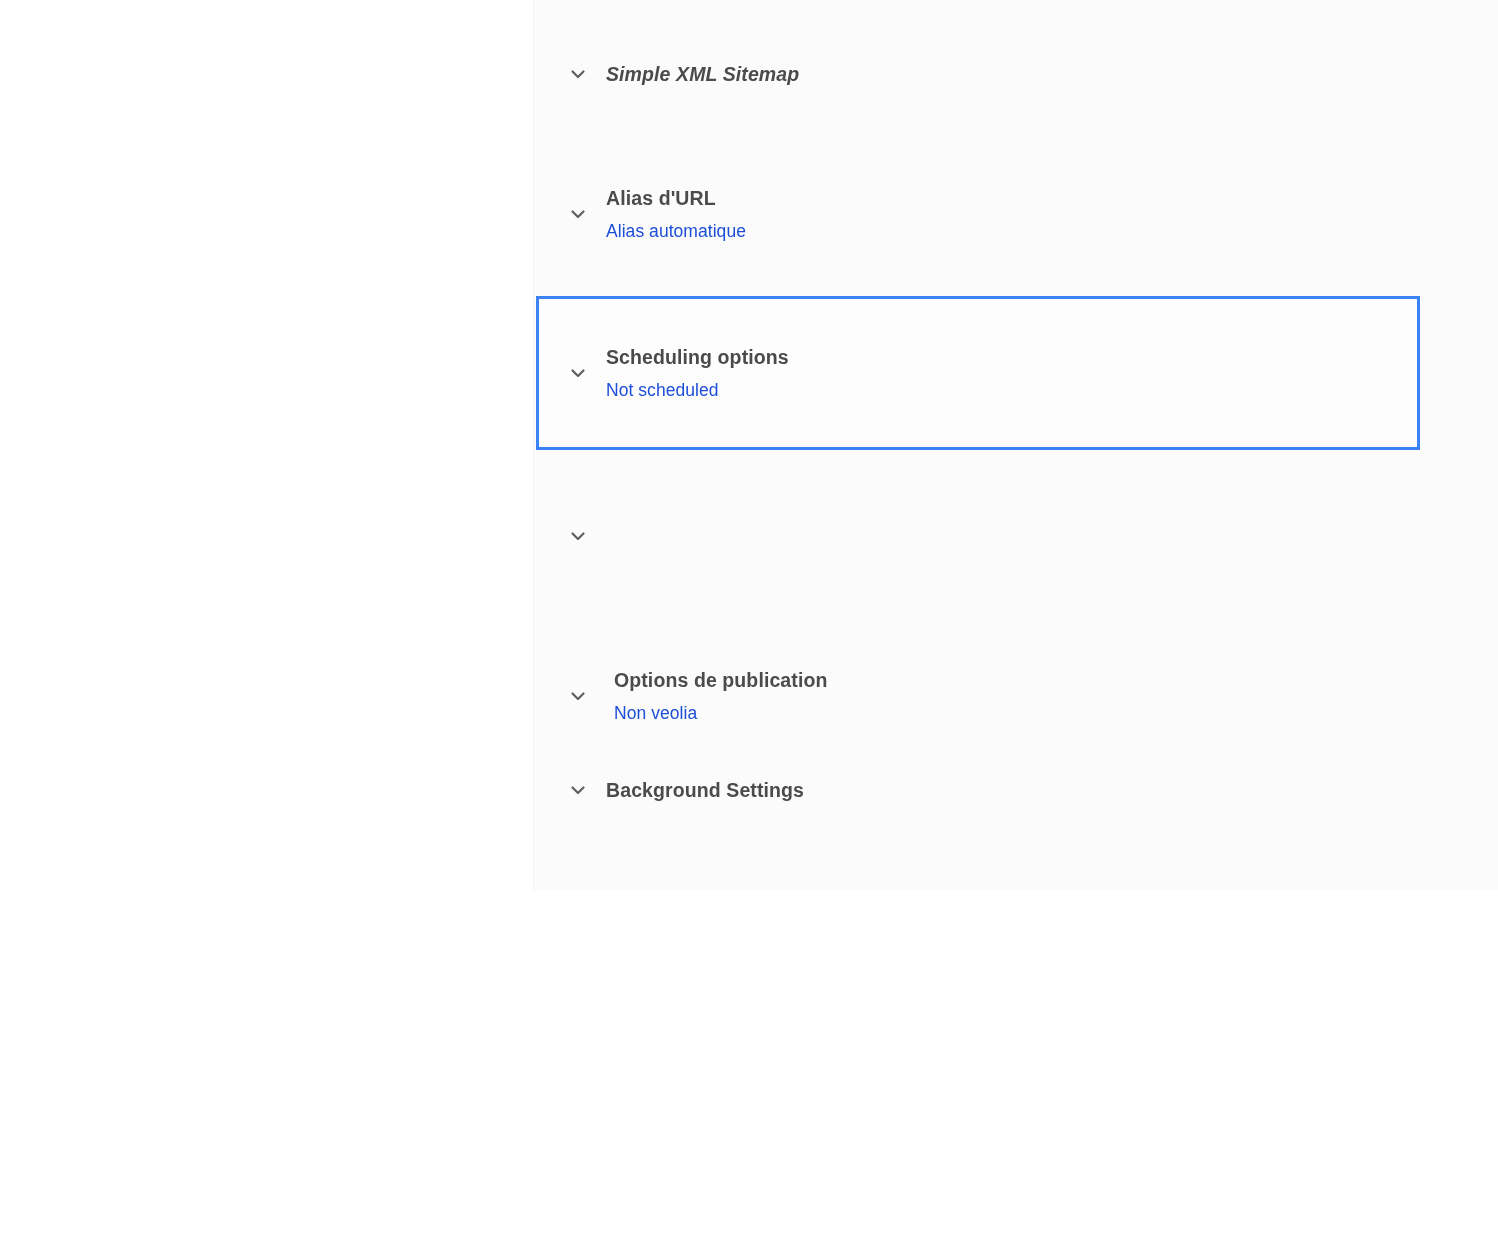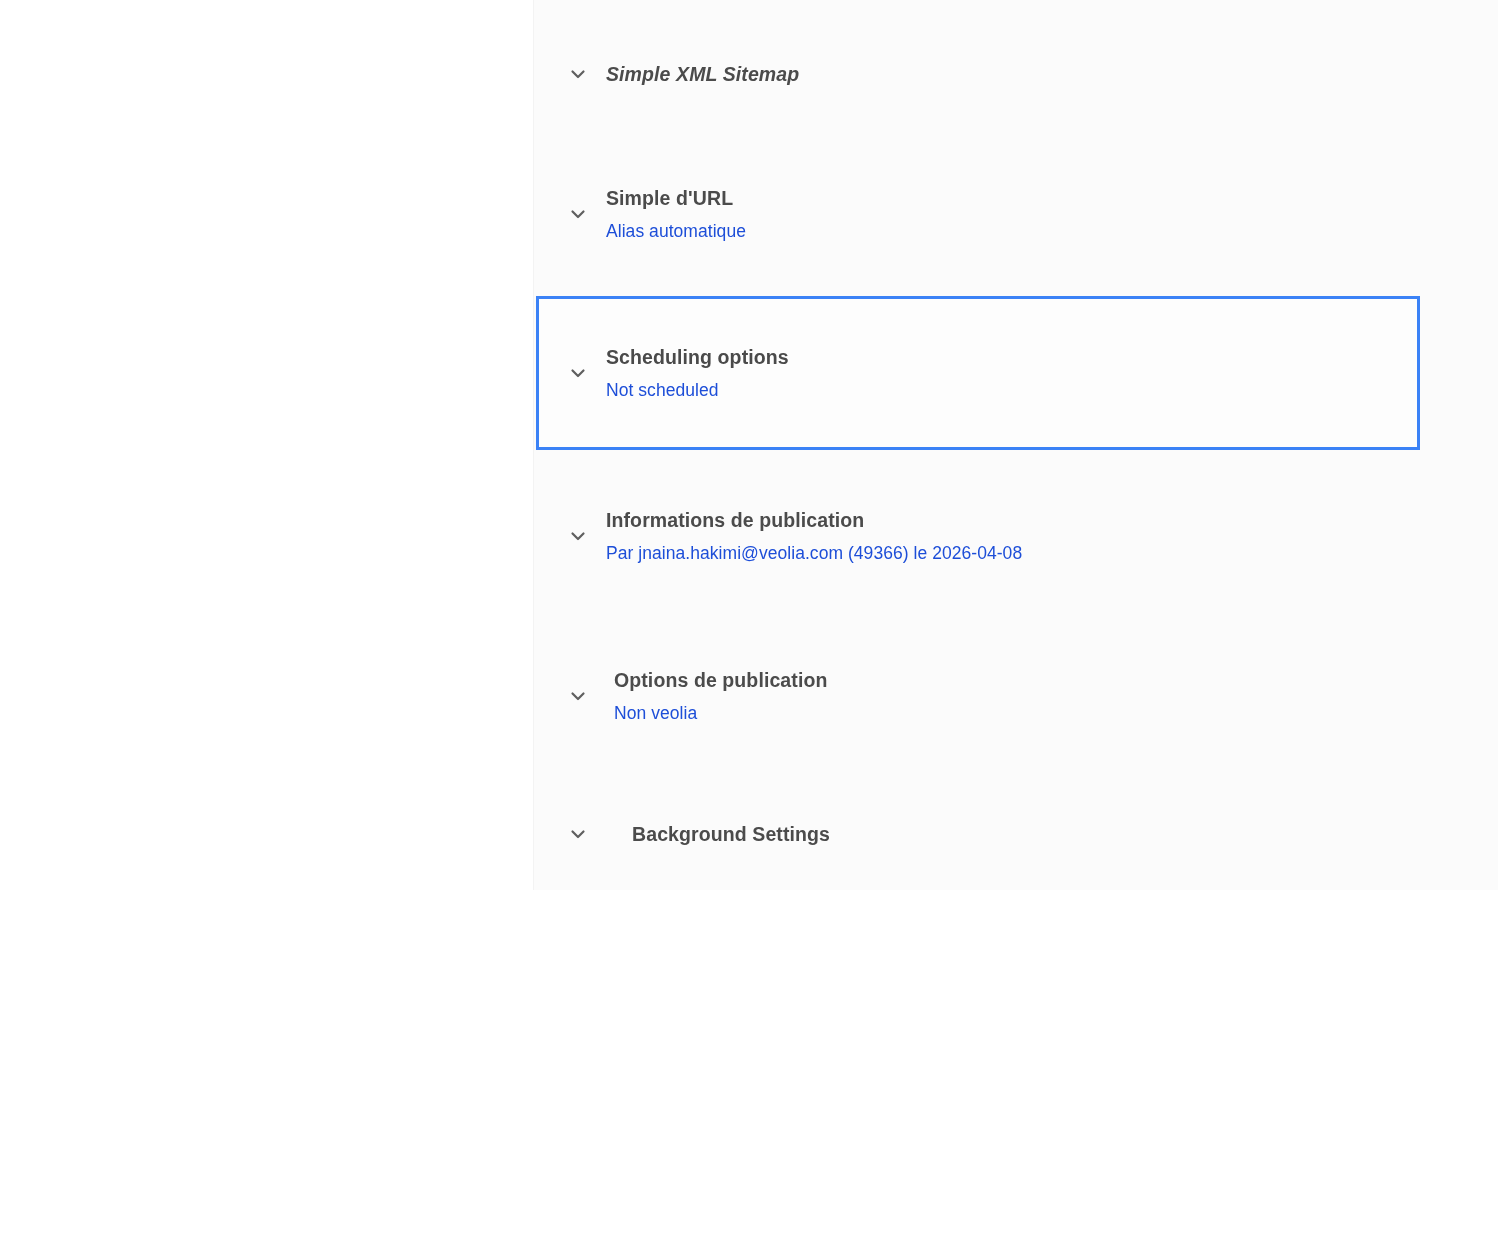--- a/index.html
+++ b/index.html
@@ -87,21 +87,21 @@
     margin-top: 7px;
     white-space: nowrap;
   }
 
   
   #row-sitemap      { top: 52px;  height: 44px; font-style: italic; }
   #row-url-alias    { top: 168px; height: 92px; }
   #row-scheduling   { top: 296px; height: 154px; }
   #row-publication-info { top: 490px; height: 92px; }
   #row-publication-options { top: 650px; height: 92px; gap: 8px; }
-  #row-background   { top: 812px; height: 44px; gap: 26px; }
+  #row-background   { top: 768px; height: 44px; }
 
   
   #row-scheduling {
     left: 2px;
     width: 884px;
     border: 3px solid #3b82f6;
     background: #fdfdfd;
     padding-left: 24px;
   }
 
@@ -126,21 +126,21 @@
       </span>
     </div>
 
     <div class="accordion-item" id="row-url-alias">
       <span class="chevron">
         <svg width="22" height="22" viewBox="0 0 22 22" aria-hidden="true">
           <path d="M5.5 8.5 L11 14 L16.5 8.5" fill="none" stroke="currentColor" stroke-width="2.2" stroke-linecap="round" stroke-linejoin="round"></path>
         </svg>
       </span>
       <span class="accordion-text">
-        <span class="acc-title">Simple d'URL</span>
+        <span class="acc-title">Alias d'URL</span>
         <span class="acc-sub">Alias automatique</span>
       </span>
     </div>
 
     <div class="accordion-item" id="row-scheduling">
       <span class="chevron">
         <svg width="22" height="22" viewBox="0 0 22 22" aria-hidden="true">
           <path d="M5.5 8.5 L11 14 L16.5 8.5" fill="none" stroke="currentColor" stroke-width="2.2" stroke-linecap="round" stroke-linejoin="round"></path>
         </svg>
       </span>
@@ -148,24 +148,20 @@
         <span class="acc-title">Scheduling options</span>
         <span class="acc-sub">Not scheduled</span>
       </span>
     </div>
 
     <div class="accordion-item" id="row-publication-info">
       <span class="chevron">
         <svg width="22" height="22" viewBox="0 0 22 22" aria-hidden="true">
           <path d="M5.5 8.5 L11 14 L16.5 8.5" fill="none" stroke="currentColor" stroke-width="2.2" stroke-linecap="round" stroke-linejoin="round"></path>
         </svg>
-      </span>
-      <span class="accordion-text">
-        <span class="acc-title">Informations de publication</span>
-        <span class="acc-sub">Par jnaina.hakimi@veolia.com (49366) le 2026-04-08</span>
       </span>
     </div>
 
     <div class="accordion-item" id="row-publication-options">
       <span class="chevron">
         <svg width="22" height="22" viewBox="0 0 22 22" aria-hidden="true">
           <path d="M5.5 8.5 L11 14 L16.5 8.5" fill="none" stroke="currentColor" stroke-width="2.2" stroke-linecap="round" stroke-linejoin="round"></path>
         </svg>
       </span>
       <span class="accordion-text">

